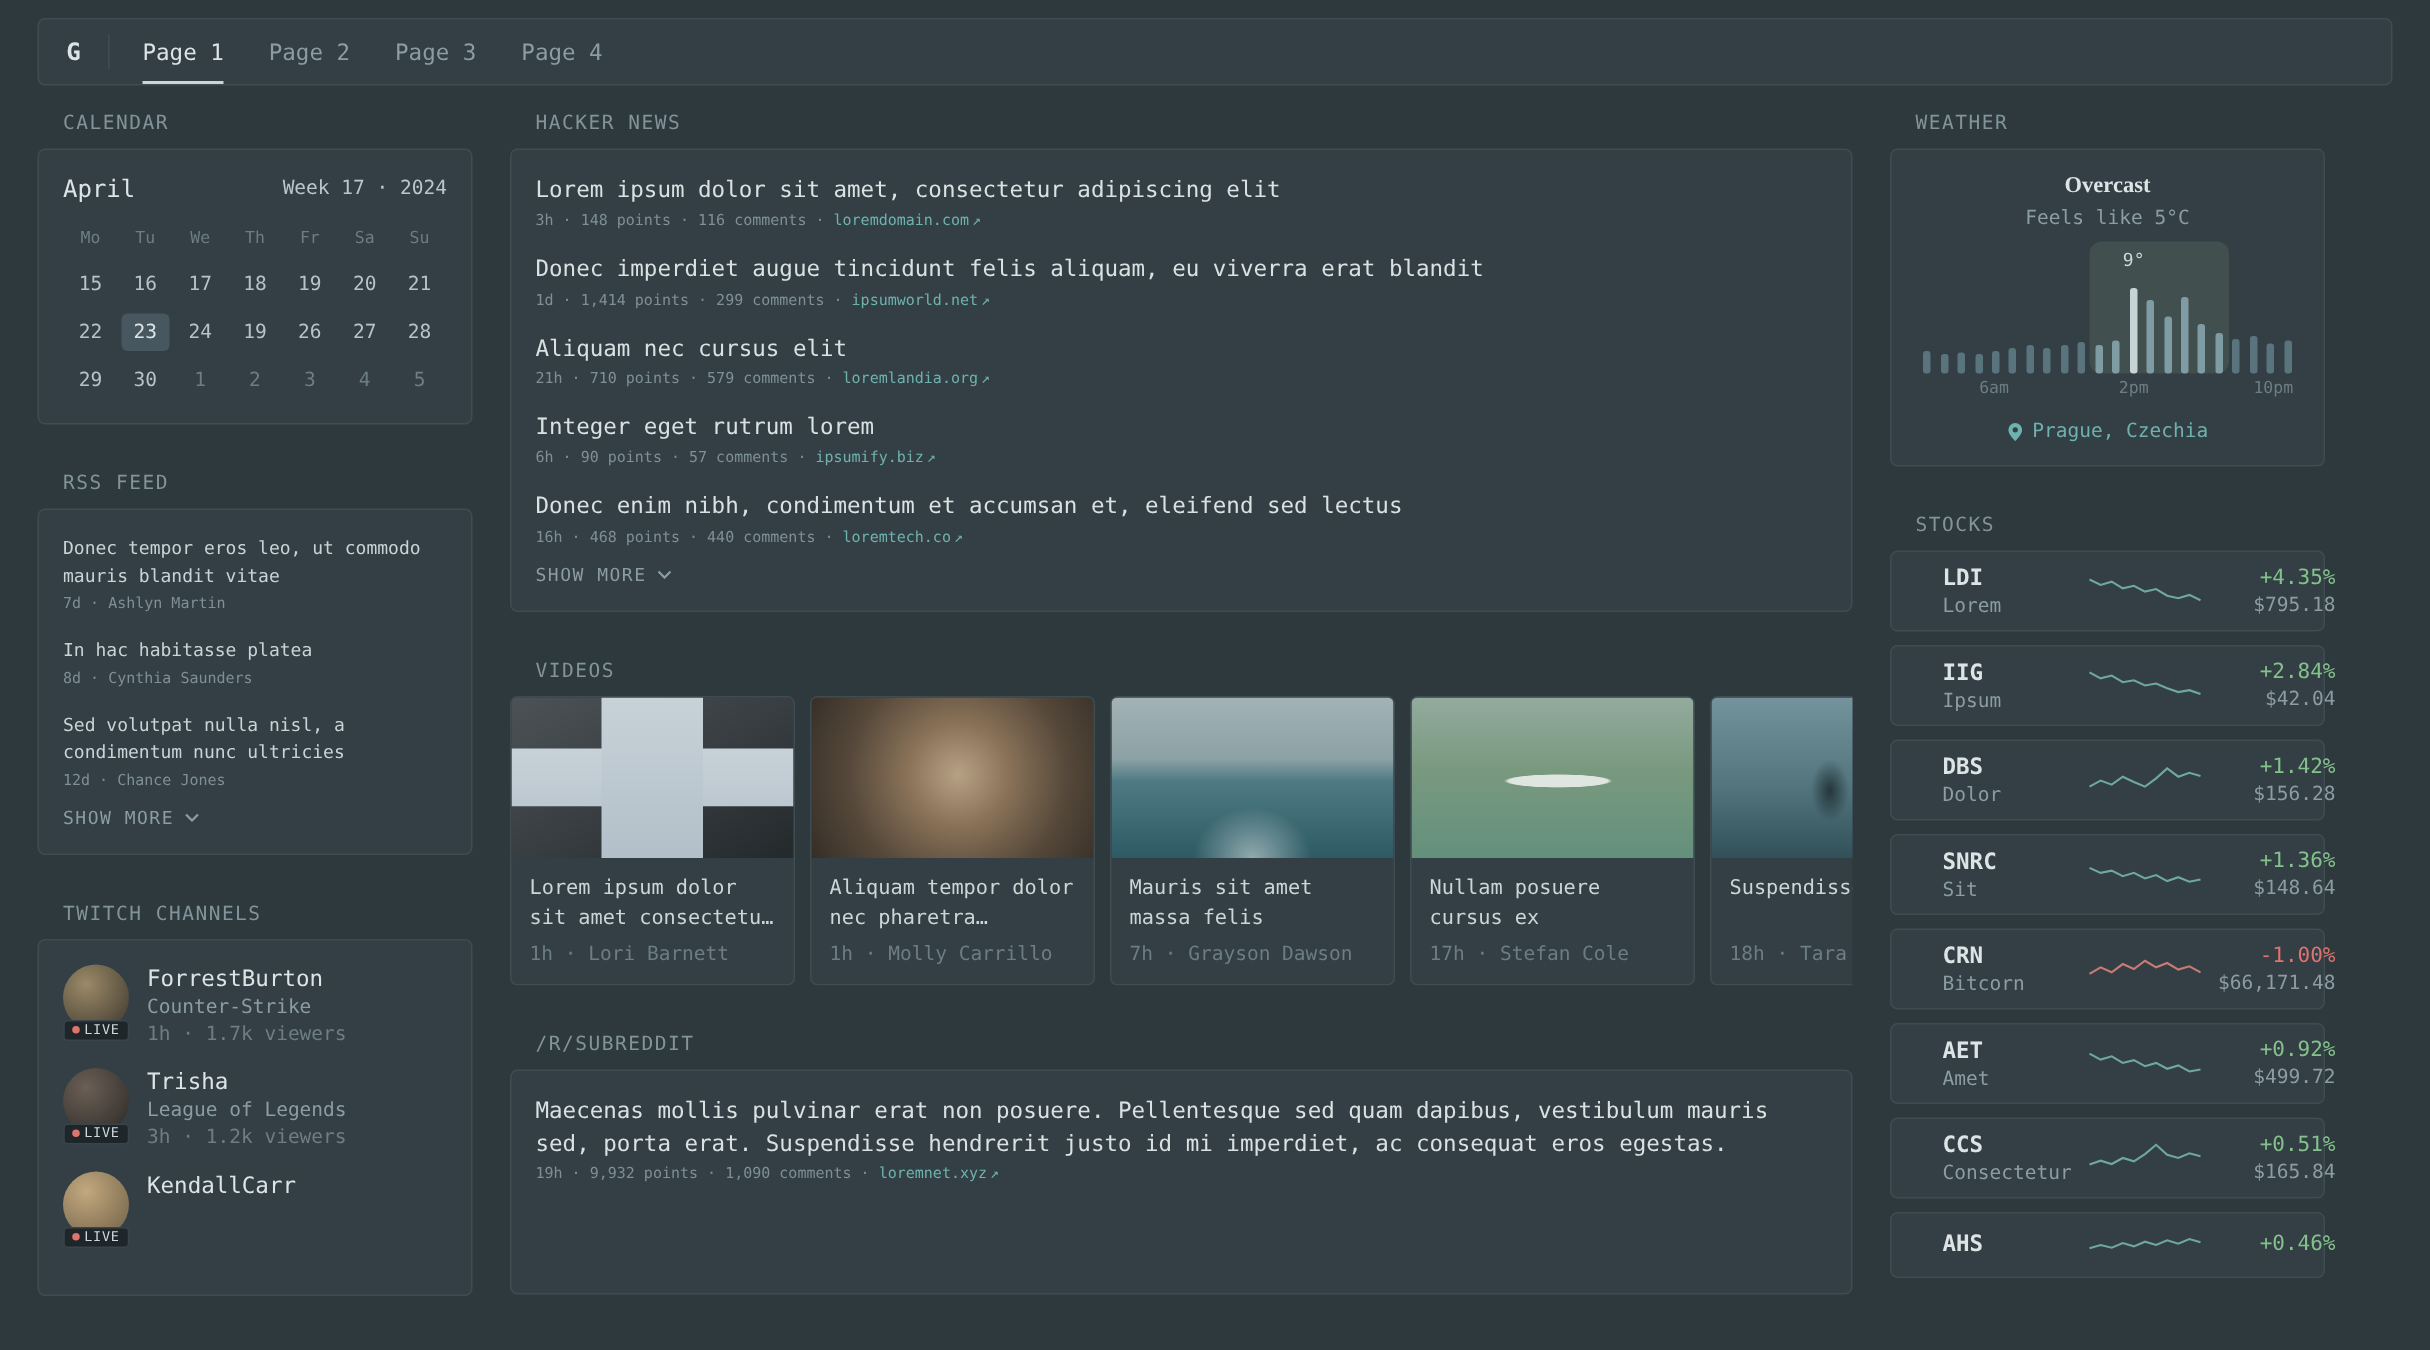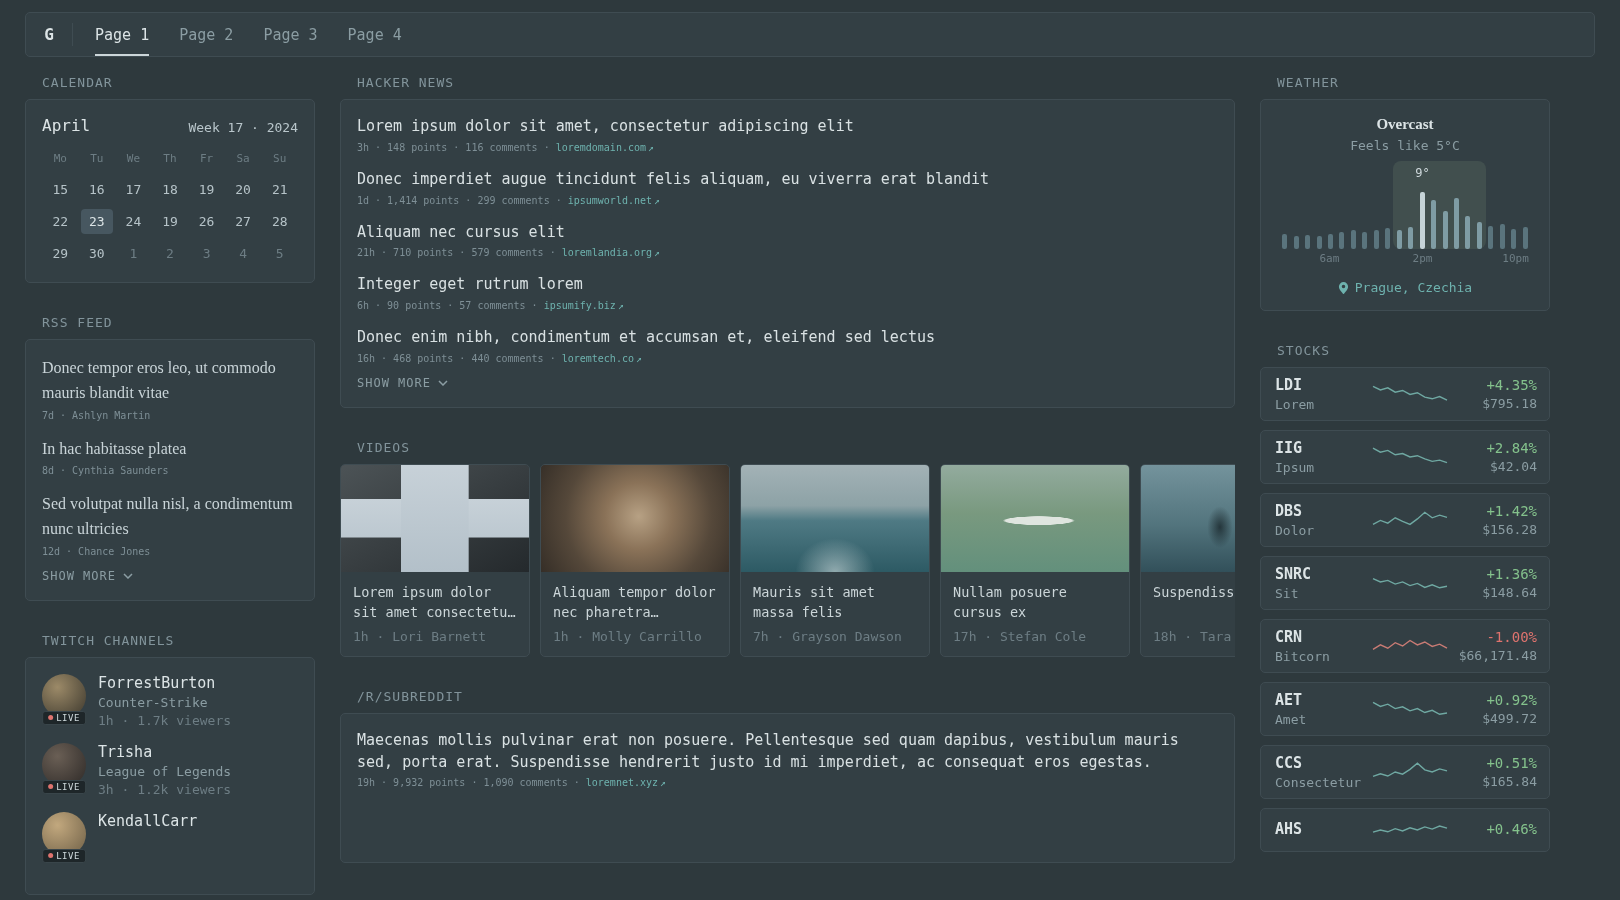--- a/index.html
+++ b/index.html
@@ -29,33 +29,33 @@
   .columns { display:flex; gap:25px; margin-top:18px; }
   .col { flex:none; }
   .col-left { width:290px; }
   .col-mid { width:895px; }
   .col-right { width:290px; }
   .widget { margin-bottom:32px; }
   .widget-label { font-size:13px; letter-spacing:1px; color:#82949b; padding-left:17px; margin-bottom:9px; }
   .card { background:var(--card); border:1px solid var(--border); border-radius:5px; padding:16px; }
 
   
-  .cal-header { display:flex; justify-content:space-between; align-items:flex-end; }
+  .cal-header { display:flex; justify-content:space-between; align-items:center; }
   .cal-month { font-size:16px; color:var(--bright); }
   .cal-week { font-size:13px; color:#b9c6cb; }
   .cal-grid { display:grid; grid-template-columns:repeat(7,1fr); row-gap:7px; margin-top:13px; }
   .cal-dow { font-size:11px; color:var(--faint); text-align:center; padding:4px 0 5px; }
   .cal-day { font-size:13px; color:#b6c3c8; height:25px; display:flex; align-items:center; justify-content:center; }
   .cal-day.muted { color:var(--faint); }
   .cal-day.selected { background:var(--selbg); color:var(--bright); border-radius:4px; width:32px; justify-self:center; }
 
   
   .feed-item { margin-bottom:16px; }
   .feed-item:last-of-type { margin-bottom:6px; }
-  .rss-title { font-size:16px; line-height:1.55; color:#c9d4d8; cursor:pointer;font-family:Liberation Serif, serif; }
+  .rss-title { font-size:12px; line-height:1.55; color:#c9d4d8; cursor:pointer; }
   .feed-meta { font-size:10px; color:#7e8f96; margin-top:4px; }
   .hn-title { font-size:15px; line-height:1.45; color:#d9e1e3; margin-bottom:4px; cursor:pointer; }
   .domain-link { color:var(--teal); cursor:pointer; }
   .ext-arrow { margin-left:2px; }
   .show-more { display:inline-flex; align-items:center; gap:7px; font-size:12px; letter-spacing:1px;
                color:#8b9da3; margin-top:6px; cursor:pointer; }
   .chev { display:block; }
 
   
   .tw-item { display:flex; gap:12px; margin-bottom:15px; align-items:flex-start; }
@@ -103,21 +103,21 @@
   .wx-bar.band { background:#7f9ca4; }
   .wx-bar.peak { background:#c6d4d8; }
   .wx-label { position:absolute; top:5px; font-size:12px; color:#cfd9dc; transform:translateX(-50%); z-index:2; }
   .wx-times { position:relative; height:15px; margin-top:3px; padding:0 2px; }
   .wx-time { position:absolute; transform:translateX(-50%); font-size:11px; color:var(--faint); top:0; }
   .wx-loc { display:flex; align-items:center; justify-content:center; gap:6px; margin-top:13px;
             font-size:13px; color:var(--teal); }
 
   
   .stock-card { display:flex; align-items:center; padding:8px 14px; margin-bottom:9px; cursor:pointer; }
-  .stock-left { width:96px; flex:none; }
+  .stock-left { width:96px; flex:none;margin-left:20px; }
   .stock-sym { font-size:15px; font-weight:bold; color:var(--bright); }
   .stock-name { font-size:13px; color:var(--muted); margin-top:3px; }
   .stock-spark { flex:1; display:flex; justify-content:center; align-items:center; }
   .stock-right { flex:none; min-width:88px; text-align:right; }
   .stock-change { font-size:14px; }
   .stock-change.up { color:var(--green); }
   .stock-change.down { color:var(--red); }
   .stock-price { font-size:13px; color:var(--muted); margin-top:3px; }
 </style>
 </head>

